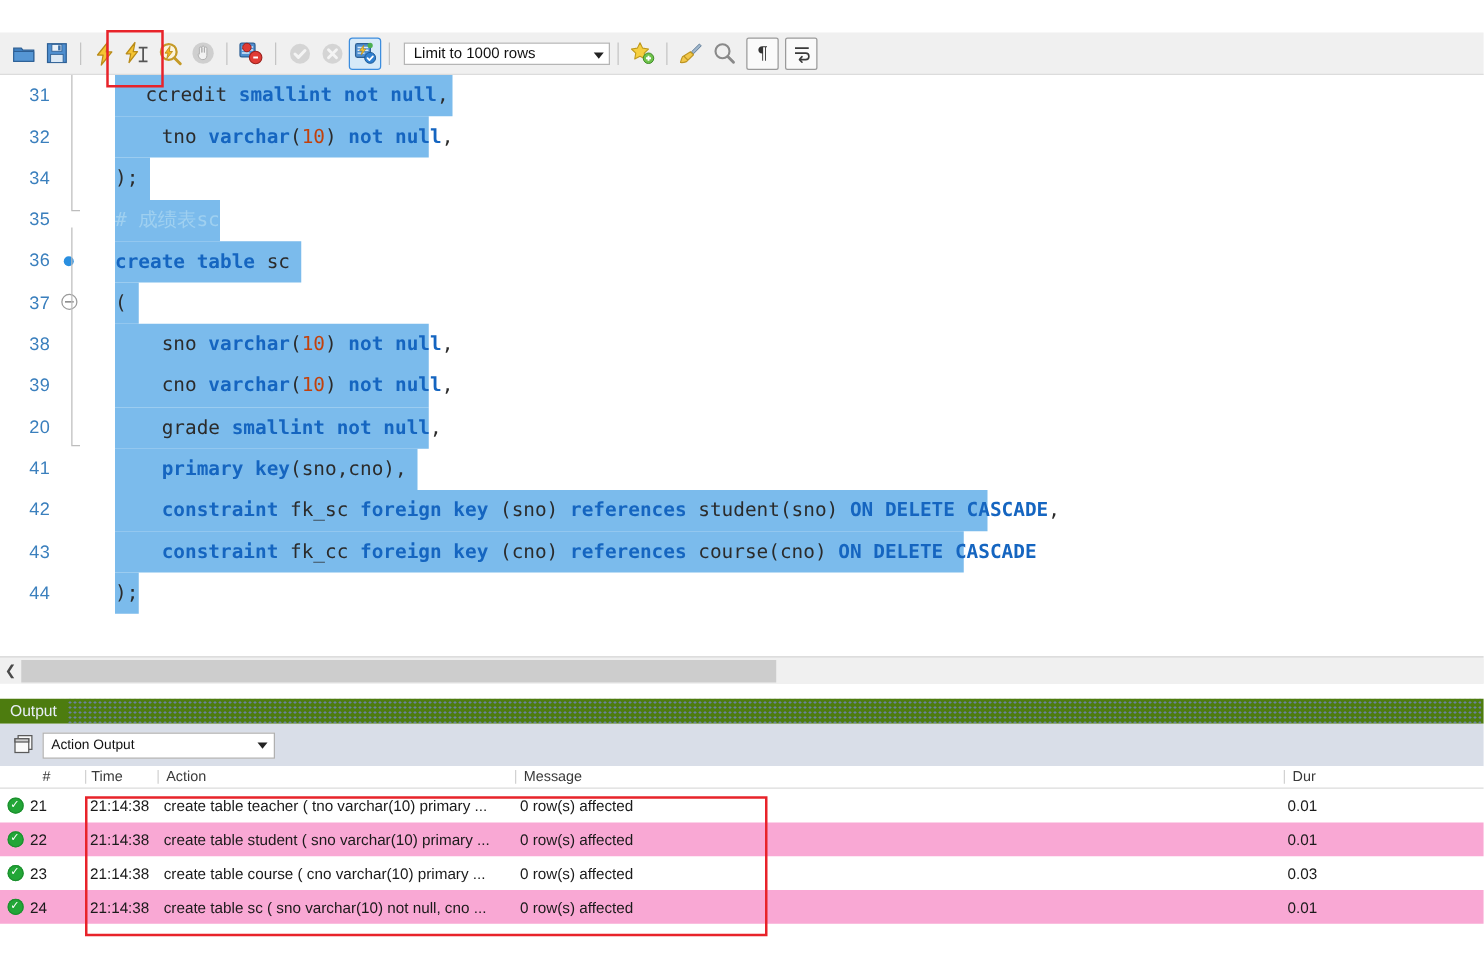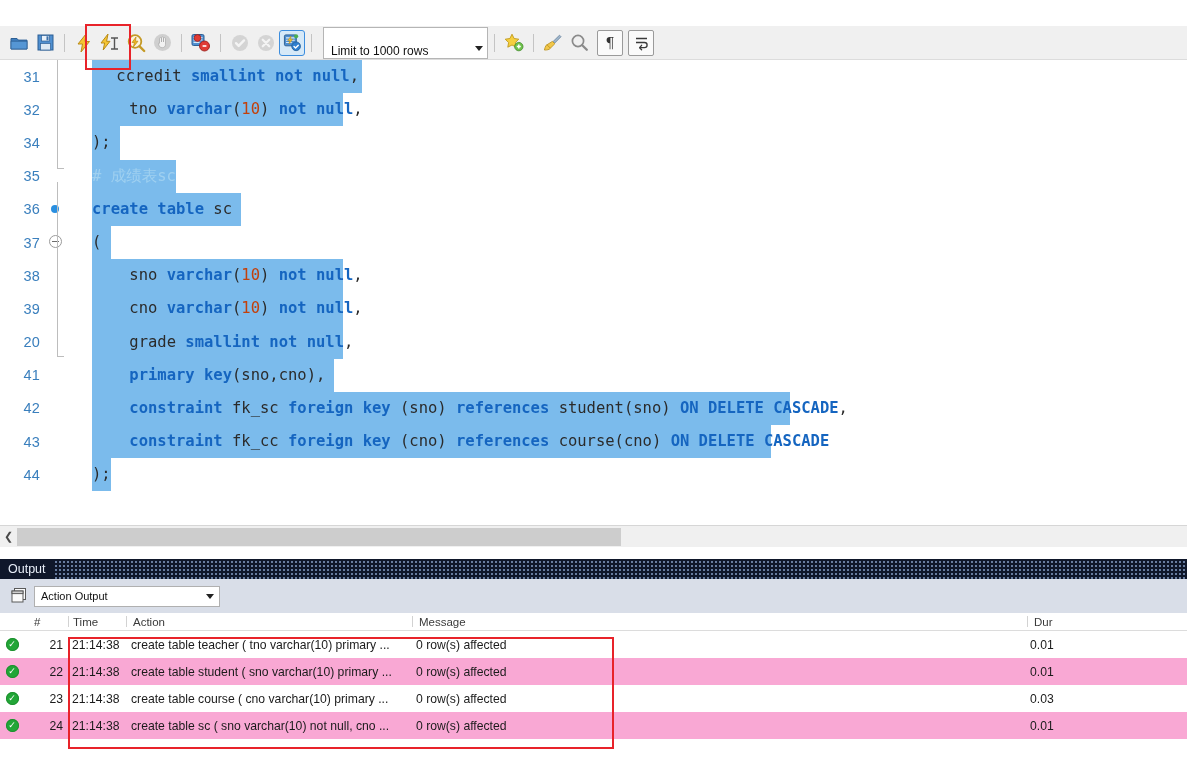--- a/index.html
+++ b/index.html
@@ -35,21 +35,21 @@
     border-bottom:1px solid #dcdcdc;
   }
   .tbtn {
     width:26px; height:26px; display:flex; align-items:center; justify-content:center;
     cursor:pointer; border:1px solid transparent; border-radius:3px; flex:none;
   }
   .tbtn.sel { border:1px solid #3c8dde; background:#d6e9f8; }
   .tsep { width:1px; height:18px; background:#c4c4c4; margin:0 6px; flex:none; }
   .tspacer { width:5px; flex:none; }
   .limit-box {
-    display:flex; align-items:flex-end; height:32px; background:#fff;
+    display:flex; align-items:flex-start; height:18px; background:#fff;
     border:1px solid #b5b5b5; margin-left:5px; width:165px; flex:none;
   }
   .limit-label { font-size:12px; color:#111; padding-left:7px; flex:1; white-space:nowrap; }
   .limit-arrow { width:17px; height:19px; display:flex; align-items:center; justify-content:center; cursor:pointer; }
   .caret-dn { width:0;height:0;border-left:4px solid transparent;border-right:4px solid transparent;border-top:5px solid #222; }
   .framed { border:1px solid #9a9a9a; border-radius:2px; background:#fafafa; }
 
   
   .editor {
     position:absolute; left:0; top:60px; width:1187px; height:465px;
@@ -98,21 +98,21 @@
     background:#f0f0f0; border-top:1px solid #d6d6d6; display:flex; align-items:center;
   }
   .hs-arrow { width:17px; height:20px; display:flex; align-items:center; justify-content:center; cursor:pointer; }
   .hs-arrow span { font-size:11px; color:#4a4a4a; font-family:"DejaVu Sans", sans-serif; }
   .hs-track { position:relative; flex:1; height:20px; background:#f0f0f0; }
   .hs-thumb { position:absolute; left:0; top:1px; height:18px; width:604px; background:#cdcdcd; cursor:pointer; }
 
   
   .out-header {
     position:absolute; left:0; top:559px; width:1187px; height:20px;
-    background:#0f172a; display:flex; align-items:center;
+    background:#4d7c0f; display:flex; align-items:center;
   }
   .out-title { font-size:12.5px; color:#e8eef8; padding-left:8px; white-space:nowrap; }
   .out-dots { flex:1; height:20px; margin-left:8px; margin-right:2px;
     background-image: radial-gradient(#6d82a6 0.9px, transparent 1px);
     background-size: 4px 4px; background-position: 0 5px; opacity:.95; }
 
   .out-bar {
     position:absolute; left:0; top:579px; width:1187px; height:34px;
     background:#d9dee8; display:flex; align-items:center; padding-left:6px;
   }
@@ -123,21 +123,21 @@
   }
   .combo-label { flex:1; font-size:11px; color:#111; padding-left:6px; white-space:nowrap; }
   .combo-arrow { width:18px; height:19px; display:flex; align-items:center; justify-content:center; cursor:pointer; }
 
   
   .out-table { position:absolute; left:0; top:613px; width:1187px; height:150px; background:#fff; }
   .otr { display:flex; height:27px; align-items:center; font-size:12.2px; color:#1b1b1b; }
   .othead { height:18px; background:#ffffff; border-bottom:1px solid #dcdcdc; color:#3a3a3a; font-size:11.5px; }
   .otr.alt { background:#f9a8d4; }
   .c-status { width:24px; flex:none; display:flex; align-items:center; justify-content:center; }
-  .c-num { width:44px; flex:none; text-align:right; padding-right:5px; }
+  .c-num { width:44px; flex:none; text-align:left; padding-right:5px; }
   .c-time { width:57px; flex:none; padding-left:4px; }
   .c-action { width:285px; flex:none; padding-left:6px; white-space:nowrap; overflow:hidden; }
   .c-msg { width:614px; flex:none; padding-left:6px; white-space:nowrap; overflow:hidden; }
   .c-dur { flex:1; padding-left:6px; white-space:nowrap; overflow:hidden; }
   .othead .c-num { text-align:left; padding-left:10px; }
   .vsep { width:1px; height:11px; background:#d2d2d2; flex:none; }
   .ok-dot {
     width:13px; height:13px; border-radius:50%; background:#22a637;
     display:flex; align-items:center; justify-content:center;
     box-shadow: inset 0 0 0 1px #1d8f2f;

